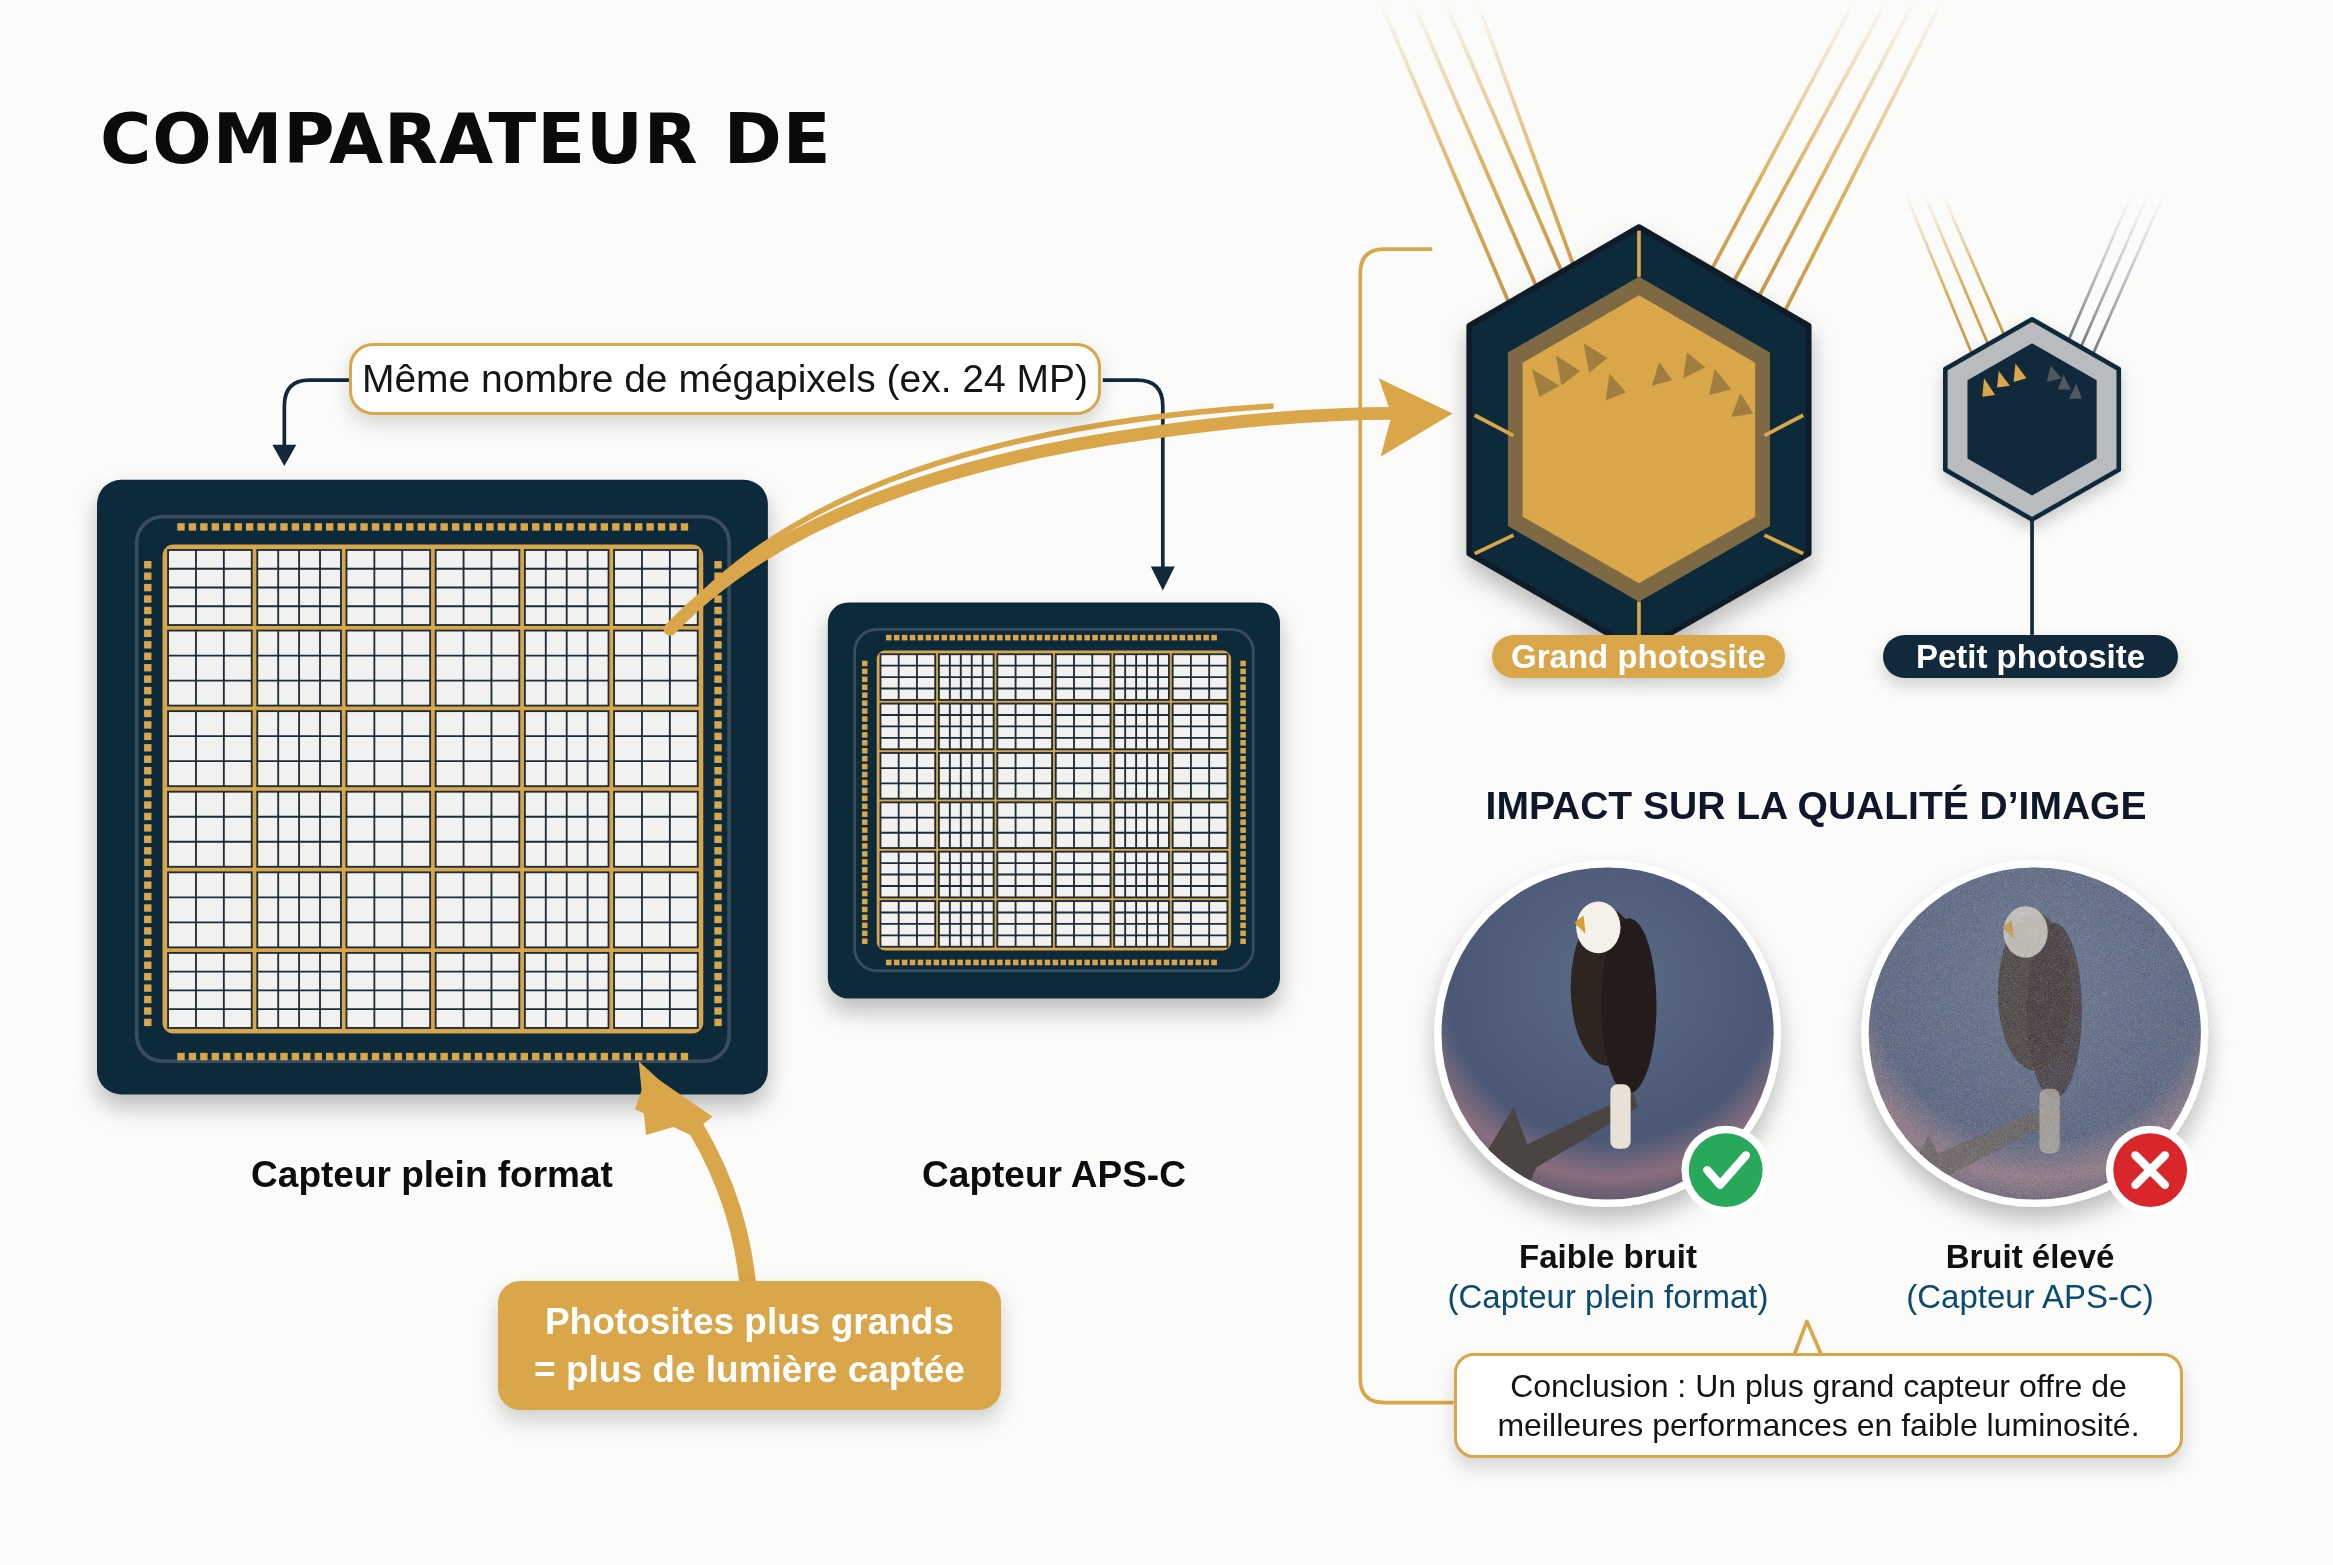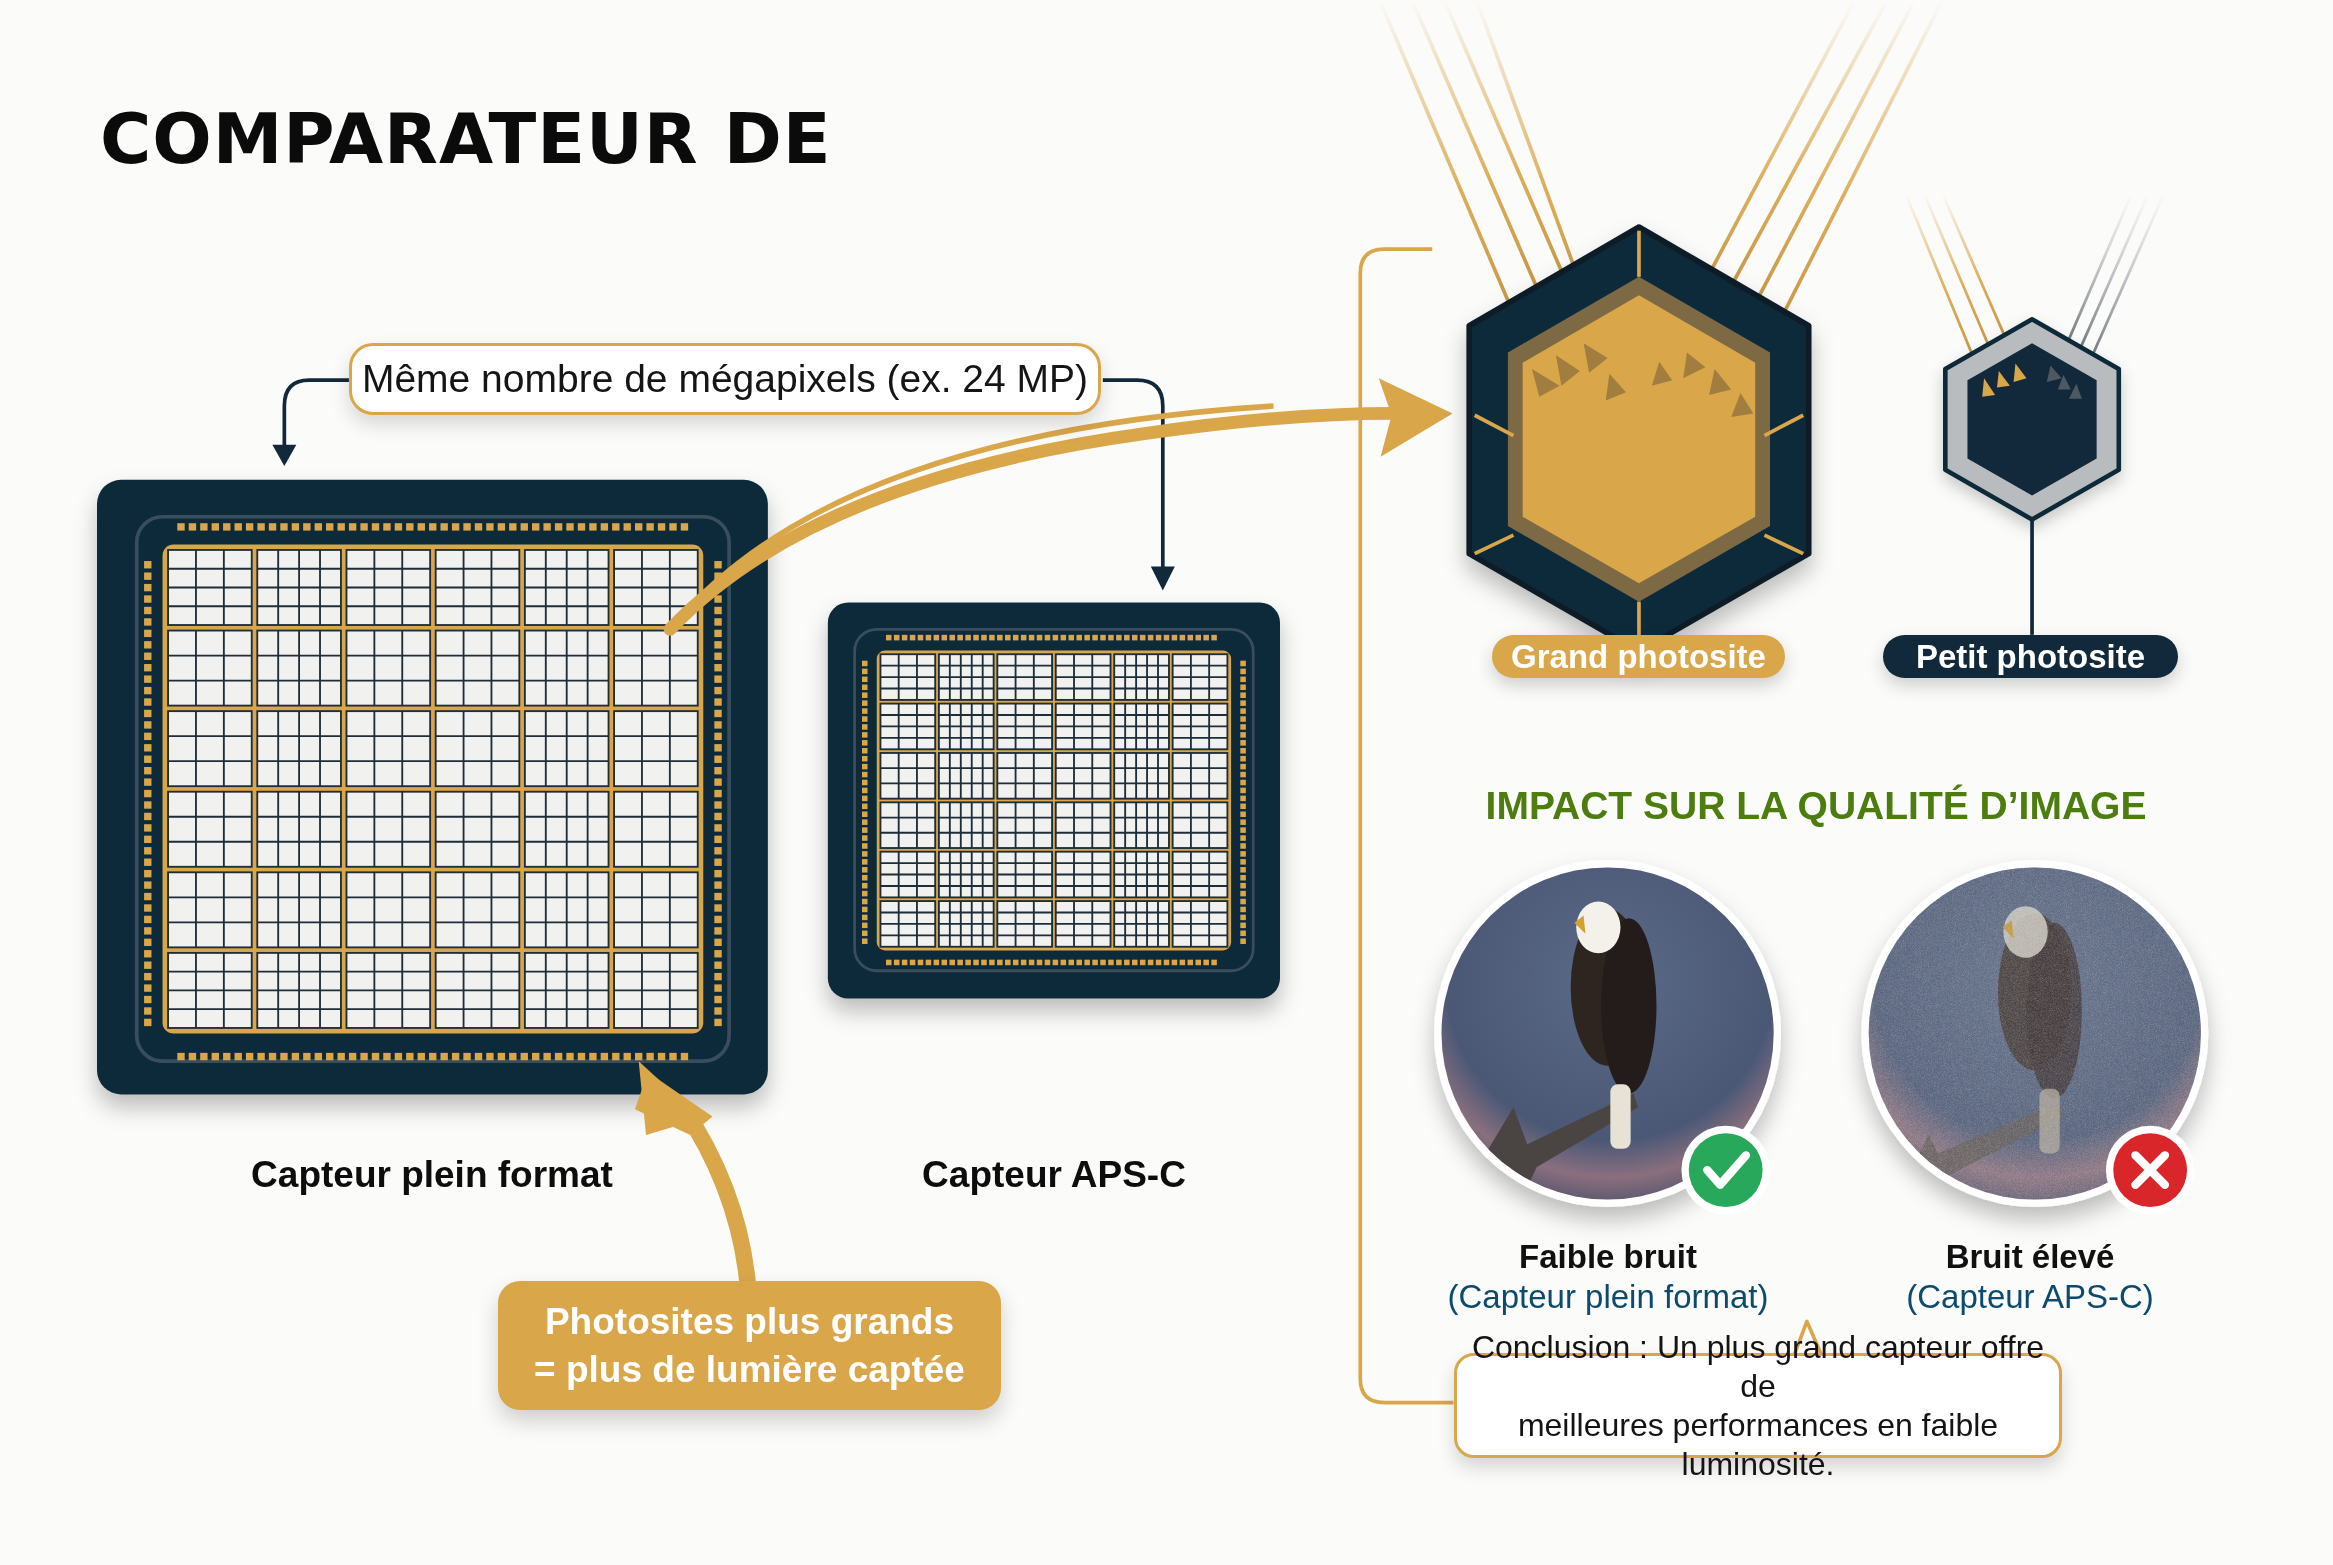--- a/index.html
+++ b/index.html
@@ -6,25 +6,25 @@
   body{width:2333px;height:1565px;position:relative;overflow:hidden;font-family:"Liberation Sans",sans-serif;color:#111;}
   .abs{position:absolute;}
   #title{left:100px;top:100px;font-family:"DejaVu Sans",sans-serif;font-weight:bold;font-size:70px;line-height:79px;letter-spacing:0.9px;color:#0b0b0b;}
   #title div{white-space:nowrap;}
   .mp-box{left:349px;top:343px;width:752px;height:72px;background:#fff;border:3.7px solid #d9a64a;border-radius:24px;box-shadow:0 9.2px 20px rgba(0,0,0,.15);display:flex;align-items:center;justify-content:center;font-size:39px;color:#151515;box-sizing:border-box;}
   .sensor-label{font-weight:bold;font-size:37px;color:#0d0d0d;white-space:nowrap;transform:translateX(-50%);}
   .callout{left:498px;top:1281px;width:503px;height:129px;background:#d9a64a;border-radius:22px;box-shadow:0 11px 22px rgba(0,0,0,.18);color:#fff;font-weight:bold;font-size:37px;line-height:48px;text-align:center;display:flex;flex-direction:column;justify-content:center;}
   .pill{height:43px;border-radius:30px;display:flex;align-items:center;justify-content:center;color:#fff;font-weight:bold;font-size:33px;box-shadow:0 7.4px 16.6px rgba(0,0,0,.18);}
   .pill.gold{left:1492px;top:635px;width:293px;background:#d9a64a;}
   .pill.navy{left:1883px;top:635px;width:295px;background:#11293a;}
-  .impact{left:1816px;top:784px;transform:translateX(-50%);font-weight:bold;font-size:39px;white-space:nowrap;color:#4d7c0f;}
+  .impact{left:1816px;top:784px;transform:translateX(-50%);font-weight:bold;font-size:39px;white-space:nowrap;color:#0f172a;}
   .photo-cap{transform:translateX(-50%);text-align:center;white-space:nowrap;}
   .photo-cap .b{font-weight:bold;font-size:33px;line-height:39px;}
   .photo-cap .n{font-size:33px;line-height:41px;color:#0c4a6e;}
-  .conclusion{left:1454px;top:1353px;width:608px;height:105px;background:#fff;border:3.7px solid #d9a64a;border-radius:20px;box-sizing:border-box;box-shadow:0 9.2px 18.5px rgba(0,0,0,.15);display:flex;flex-direction:column;justify-content:center;text-align:center;font-size:32px;line-height:39px;color:#141414;}
+  .conclusion{left:1454px;top:1353px;width:729px;height:105px;background:#fff;border:3.7px solid #d9a64a;border-radius:20px;box-sizing:border-box;box-shadow:0 9.2px 18.5px rgba(0,0,0,.15);display:flex;flex-direction:column;justify-content:center;text-align:center;font-size:32px;line-height:39px;color:#141414;}
 </style>
 </head>
 <body>
 
 <svg class="abs" style="left:0;top:0" width="2333" height="1565" viewBox="0 0 2528 1696">
   <defs>
     <filter id="sh" x="-20%" y="-20%" width="140%" height="150%">
       <feDropShadow dx="0" dy="14" stdDeviation="12" flood-color="#000" flood-opacity="0.25"></feDropShadow>
     </filter>
     <filter id="sh2" x="-20%" y="-20%" width="140%" height="150%">

